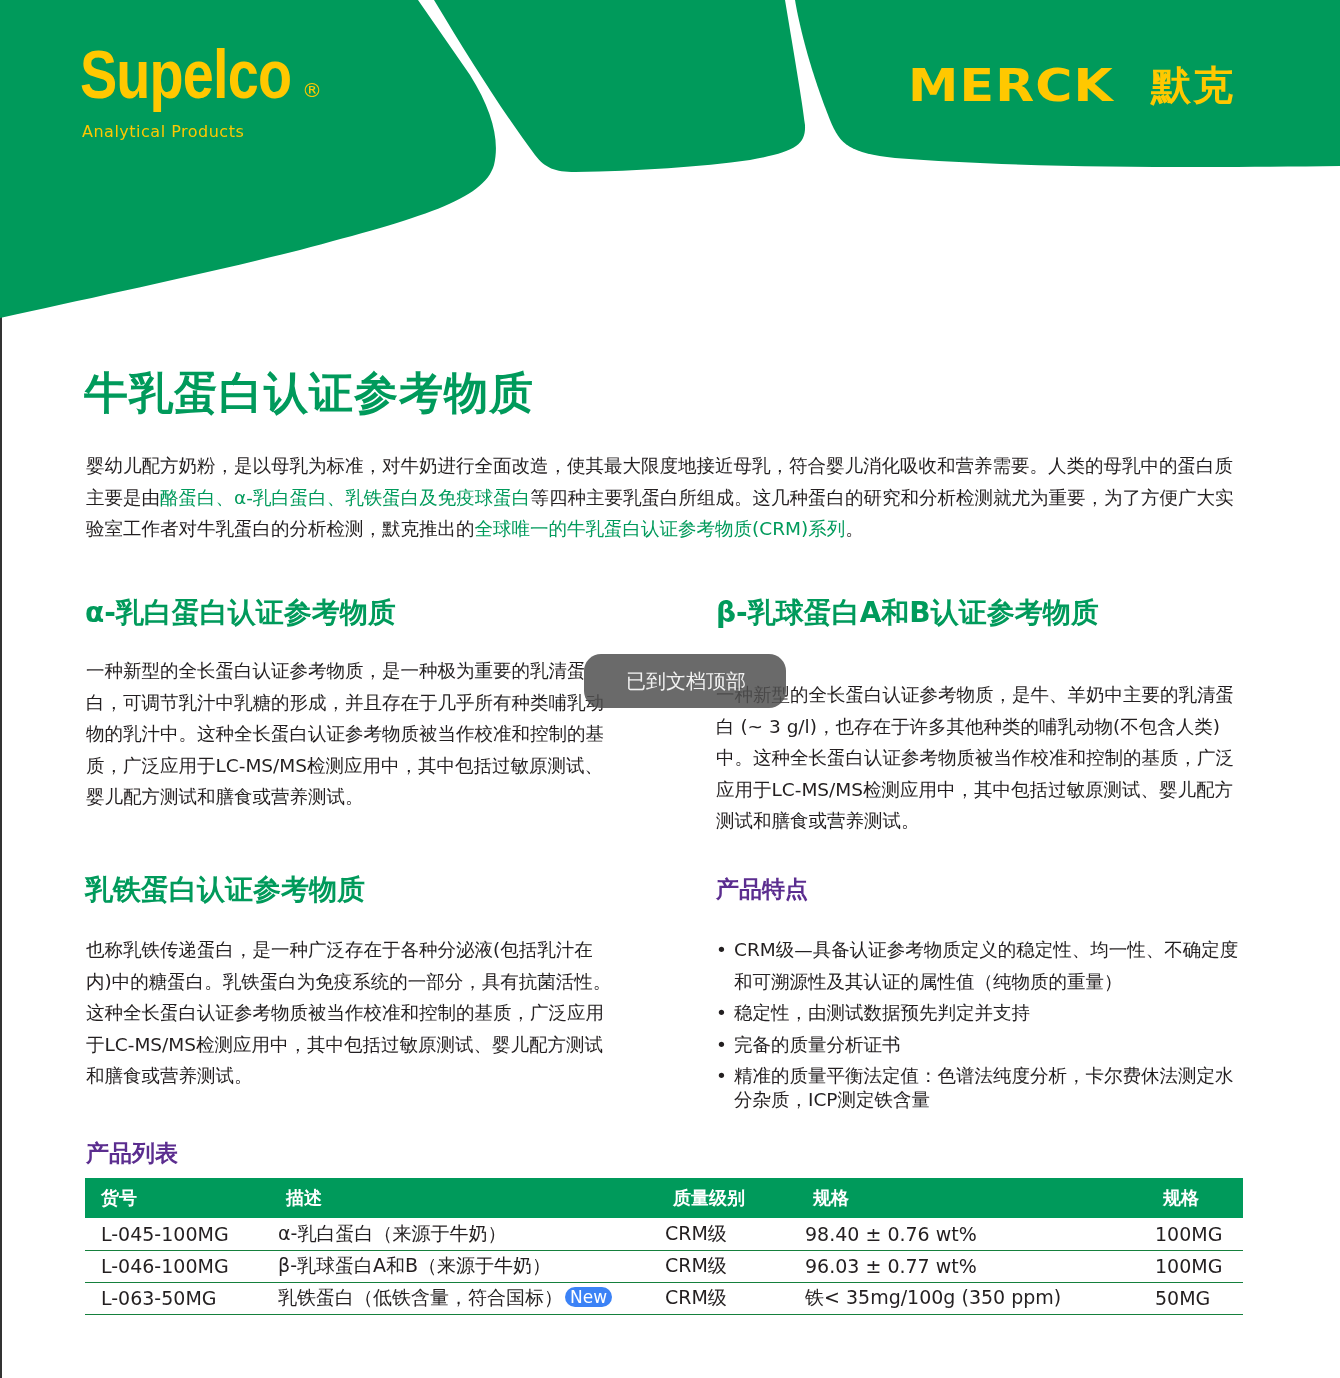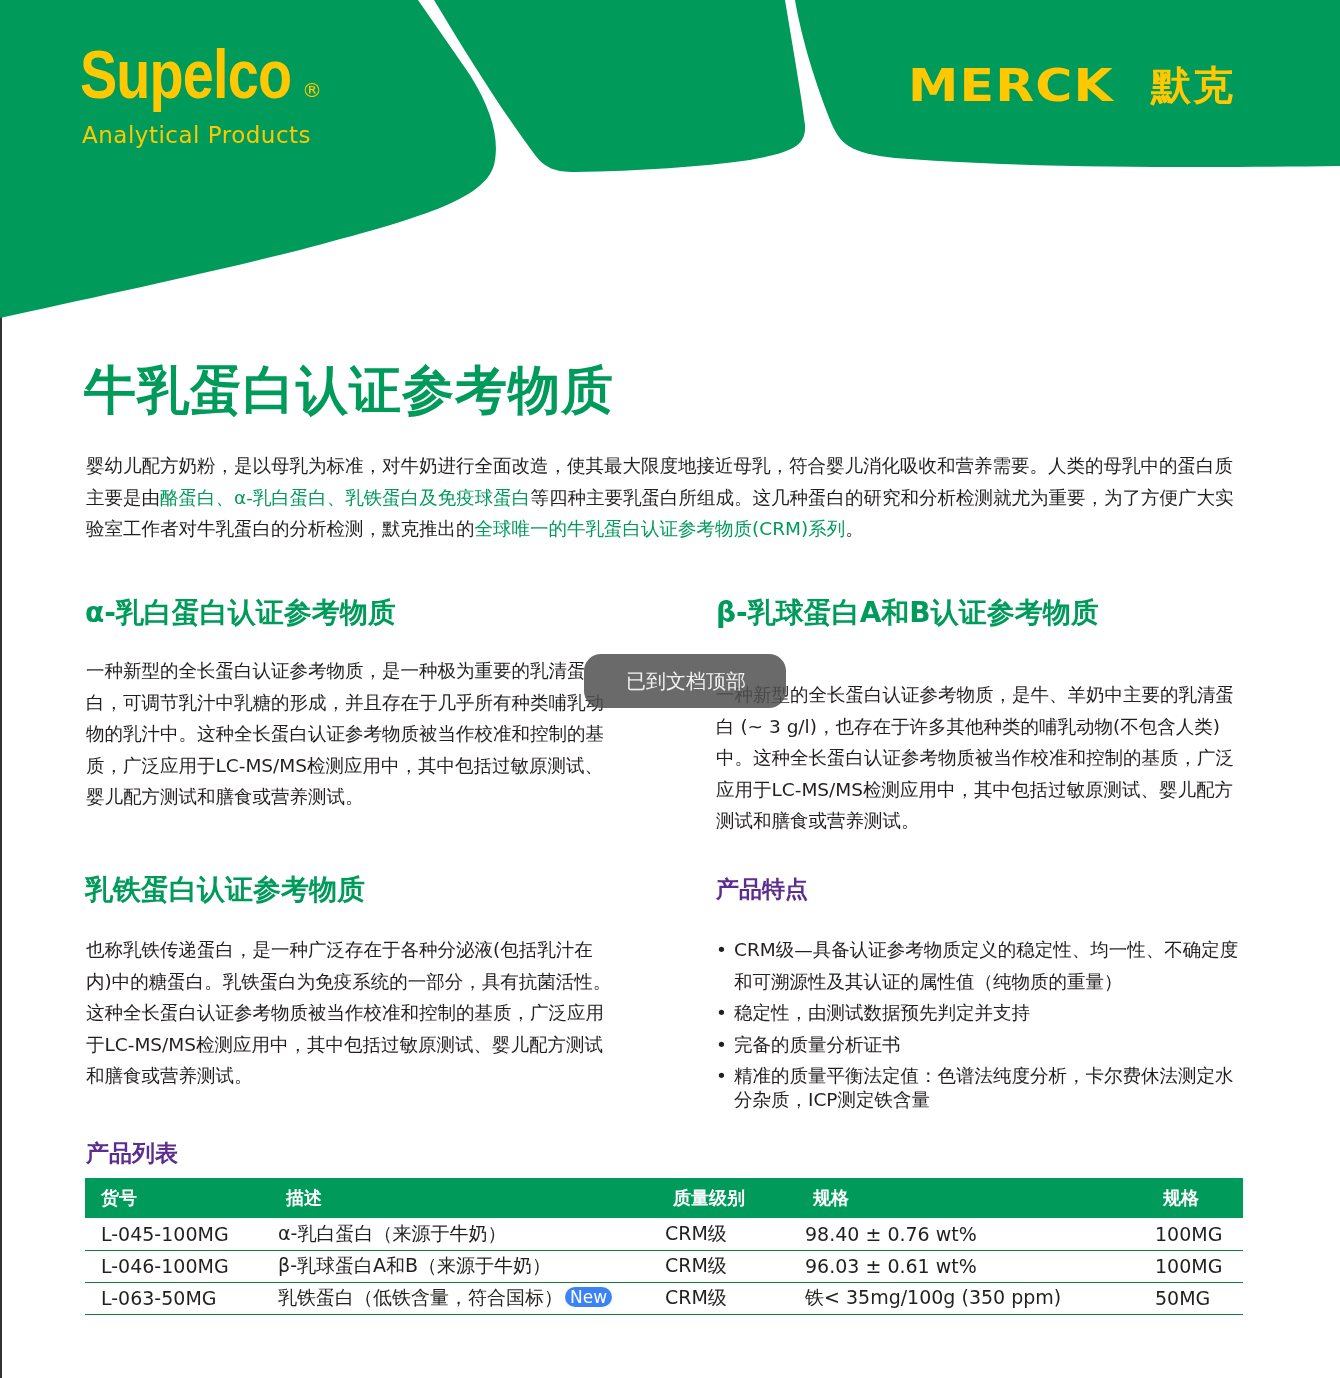--- a/index.html
+++ b/index.html
@@ -7,27 +7,27 @@
     body { position: relative; font-family: "DejaVu Sans", "Liberation Sans", sans-serif; color: #231f20; }
 
     .page-border { position: absolute; left: 0; top: 0; width: 2px; height: 1378px; background: #333; }
 
     .banner { position: absolute; left: 0; top: 0; width: 1340px; height: 330px; }
     .banner svg { width: 1340px; height: 330px; display: block; }
 
     .supelco-logo { position: absolute; left: 80px; top: 40px; }
     .supelco-word { font-family: "Liberation Sans", sans-serif; font-weight: bold; font-size: 68px; color: #ffc800; letter-spacing: -1px; transform: scaleX(0.82); transform-origin: left; display: inline-block; line-height: 1; }
     .supelco-reg { position: absolute; left: 222px; top: 38px; font-size: 20px; color: #ffc800; }
-    .supelco-sub { position: absolute; left: 2px; top: 82px; font-family: "DejaVu Sans", sans-serif; font-size: 23px; color: #ffc800; white-space: nowrap; letter-spacing: 0.5px; }
+    .supelco-sub { position: absolute; left: 2px; top: 82px; font-family: "DejaVu Sans", sans-serif; font-size: 16px; color: #ffc800; white-space: nowrap; letter-spacing: 0.5px; }
 
     .merck-logo { position: absolute; left: 908px; top: 58px; display: flex; align-items: center; }
     .merck-word { font-family: "DejaVu Sans", sans-serif; font-weight: bold; font-size: 44px; color: #ffc800; letter-spacing: 1px; transform: scaleX(1.15); transform-origin: left; line-height: 1; }
     .merck-cn { margin-left: 64px; font-weight: bold; font-size: 40px; color: #ffc800; letter-spacing: 2px; }
 
-    .page-title { position: absolute; left: 84px; top: 356px; font-size: 52px; font-weight: bold; color: #009a5b; letter-spacing: 1px; }
+    .page-title { position: absolute; left: 84px; top: 364px; font-size: 44px; font-weight: bold; color: #009a5b; letter-spacing: 1px; }
 
     .intro { position: absolute; left: 86px; top: 450px; width: 1160px; font-size: 18.5px; line-height: 31.5px; color: #231f20; }
     .intro .hl { color: #009a5b; }
 
     .section-h { position: absolute; font-size: 28px; font-weight: bold; color: #009a5b; }
     .section-h.purple-h { color: #5b2d8f; font-size: 23px; }
     .section-p { position: absolute; font-size: 18.5px; line-height: 31.5px; color: #231f20; }
 
     .features { position: absolute; left: 716px; top: 934px; width: 530px; list-style: none; font-size: 18.5px; color: #231f20; }
     .features li { position: relative; padding-left: 18px; line-height: 31.5px; }
@@ -108,21 +108,21 @@
       <td class="c1">L-045-100MG</td>
       <td class="c2">α-乳白蛋白（来源于牛奶）</td>
       <td class="c3">CRM级</td>
       <td class="c4">98.40 ± 0.76 wt%</td>
       <td class="c5">100MG</td>
     </tr>
     <tr>
       <td class="c1">L-046-100MG</td>
       <td class="c2">β-乳球蛋白A和B（来源于牛奶）</td>
       <td class="c3">CRM级</td>
-      <td class="c4">96.03 ± 0.61 wt%</td>
+      <td class="c4">96.03 ± 0.77 wt%</td>
       <td class="c5">100MG</td>
     </tr>
     <tr>
       <td class="c1">L-063-50MG</td>
       <td class="c2"><span>乳铁蛋白（低铁含量，符合国标）</span><span class="new-badge">New</span></td>
       <td class="c3">CRM级</td>
       <td class="c4">铁&lt; 35mg/100g (350 ppm)</td>
       <td class="c5">50MG</td>
     </tr>
   </tbody>

